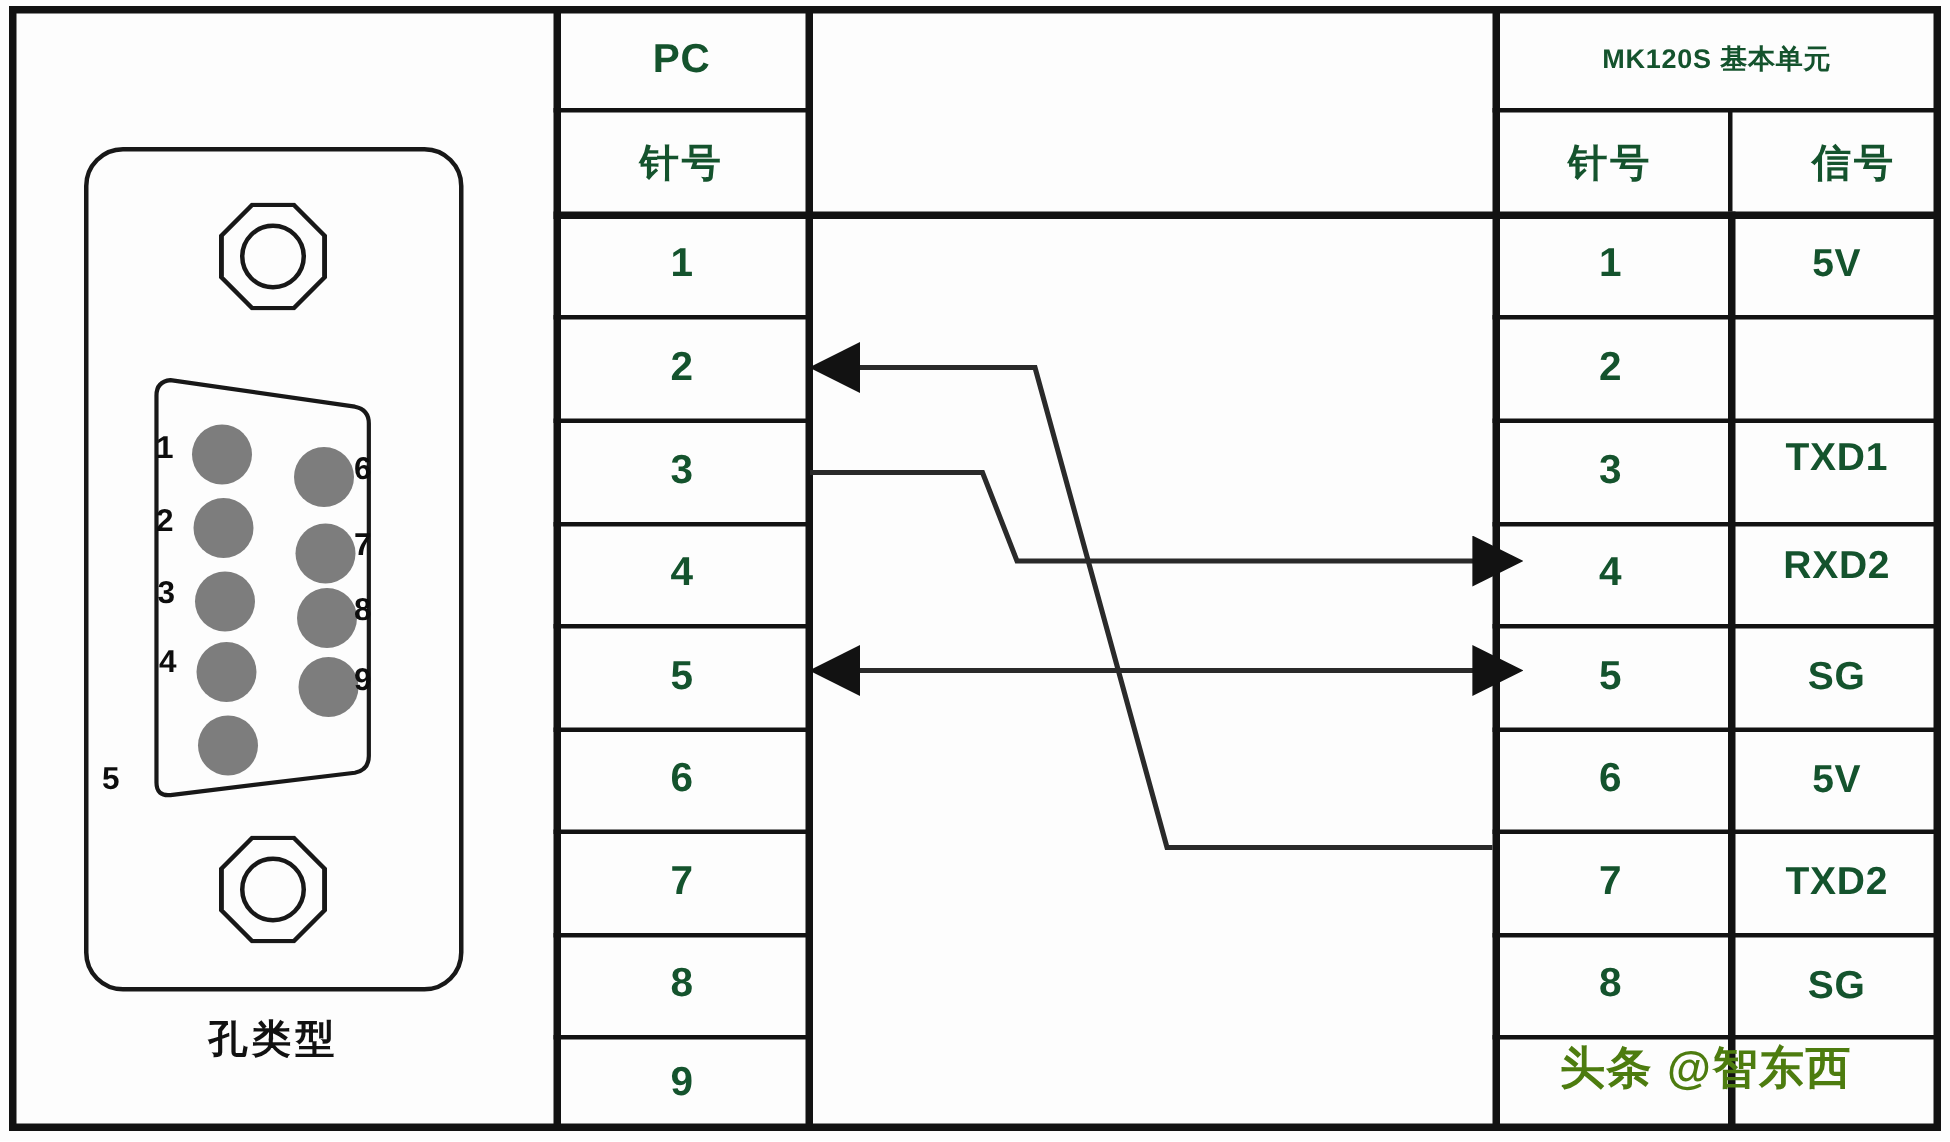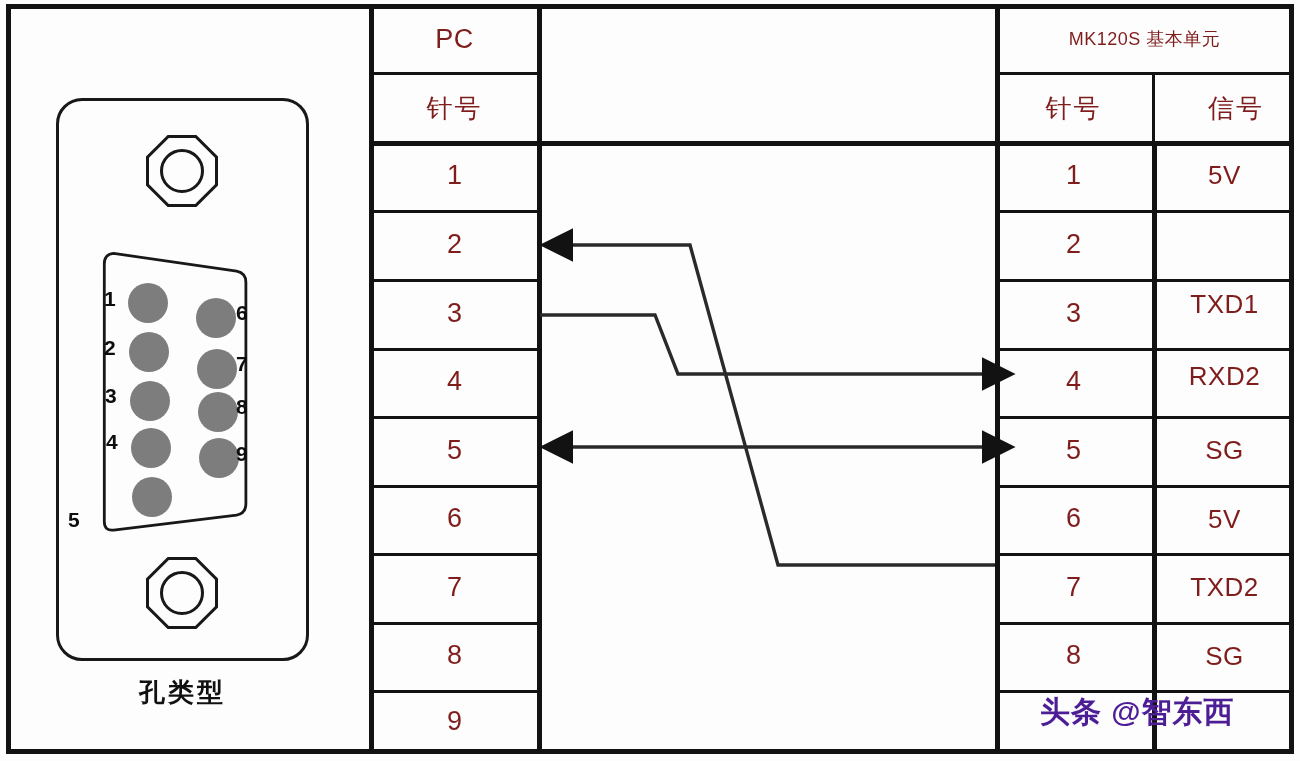--- a/index.html
+++ b/index.html
@@ -28,25 +28,26 @@
   .hline{position:absolute;background:#121212;height:3px;}
   .vline.thick{width:5px;}
   .hline.thick{height:5px;}
 
   
   .cell{
     position:absolute;
     display:flex;
     align-items:center;
     justify-content:center;
-    color:#7f1d1d;
+    color:#14532d;
     text-align:center;
     line-height:1.1;
     white-space:nowrap;
     user-select:none;
+    font-weight:bold;
   }
   .hdr-lat{font-size:27px;letter-spacing:.5px;}
   .hdr-cjk{font-size:26px;letter-spacing:2px;}
   .hdr-mid{font-size:25px;letter-spacing:3px;}
   .hdr-mk{font-size:18px;letter-spacing:.5px;}
   .num{font-size:27px;}
   .sig{font-size:26px;letter-spacing:.5px;}
 
   
   .conn-body{
@@ -106,21 +107,21 @@
     letter-spacing:3px;
     color:#111;
     font-weight:600;
   }
   
   .watermark{
     position:absolute;
     left:1040px; top:692px;
     font-size:30px;
     letter-spacing:1px;
-    color:#4c1d95;
+    color:#4d7c0f;
     font-weight:bold;
     white-space:nowrap;
   }
   
   #wires{position:absolute;left:0;top:0;width:1300px;height:761px;}
 </style>
 </head>
 <body>
 
 <div id="stage">

